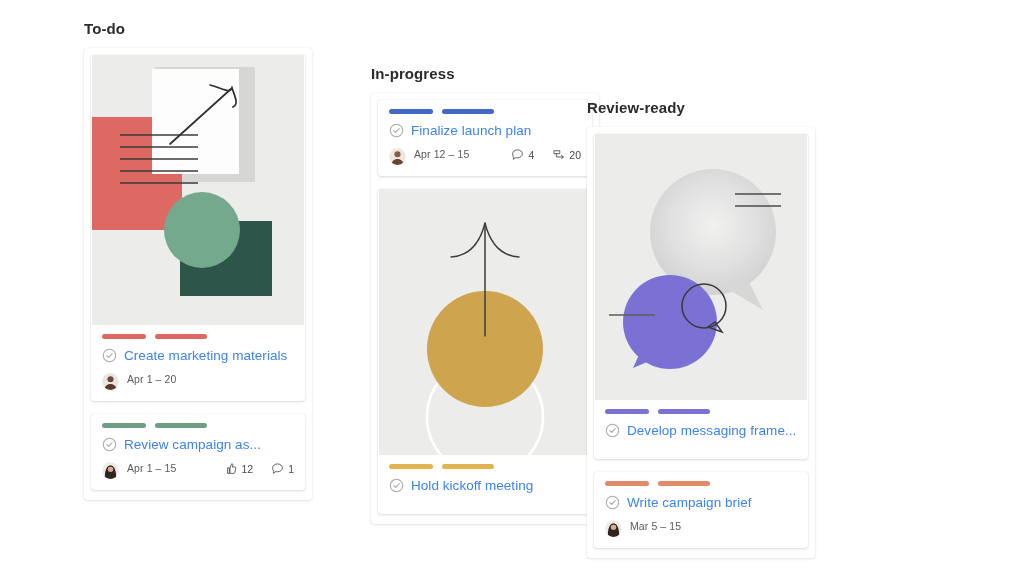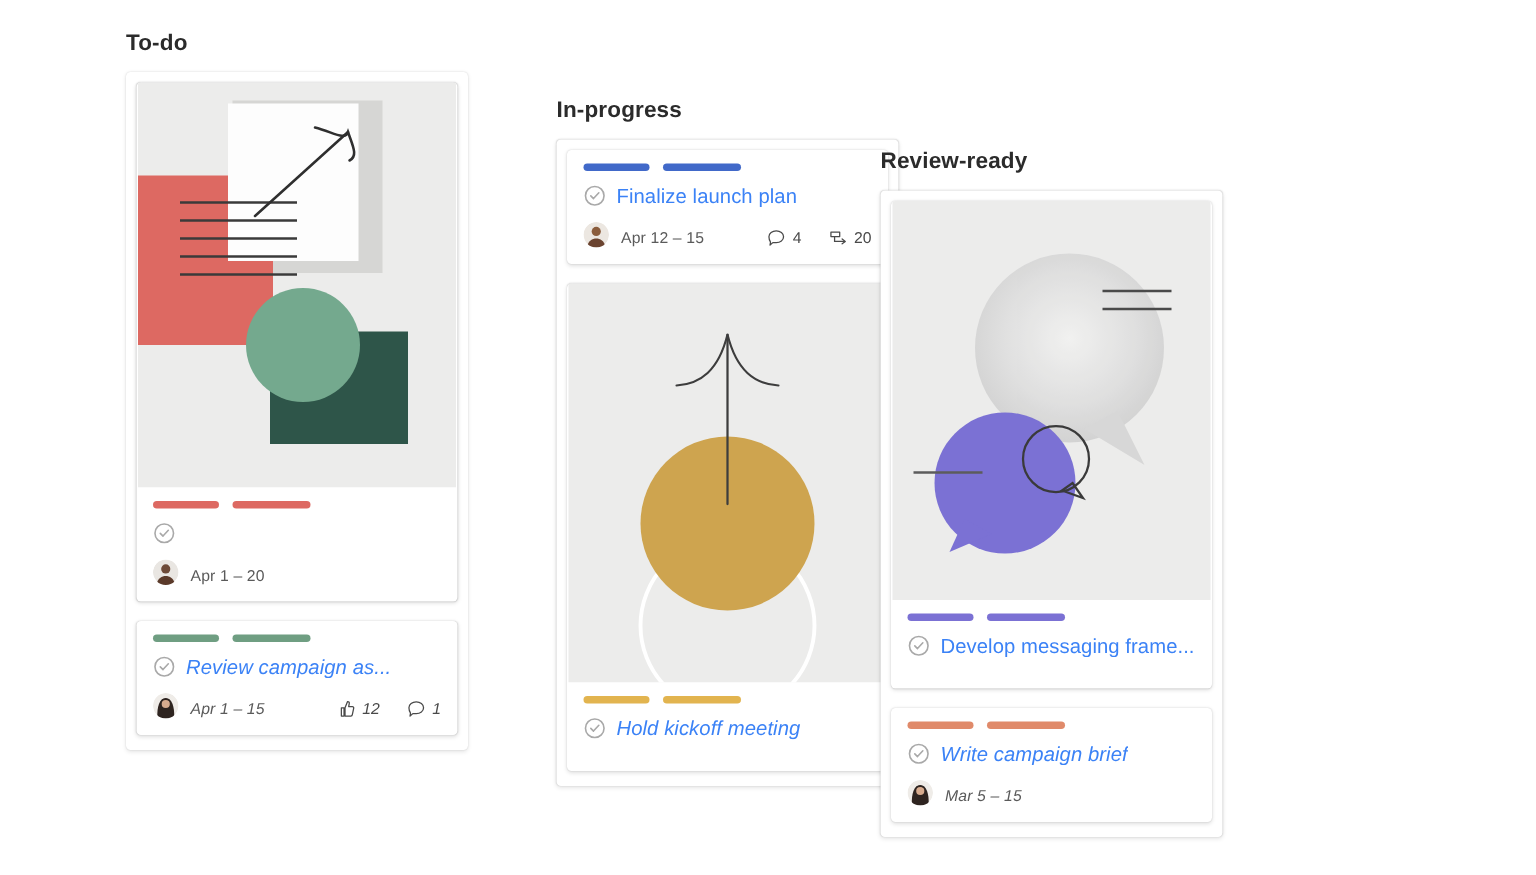--- a/index.html
+++ b/index.html
@@ -32,40 +32,40 @@
   #col-review    { left: 587px; top: 99px;  width: 228px; }
 
   
   .card {
     background: #ffffff;
     border-radius: 3px;
     box-shadow: 0 1px 3px rgba(0,0,0,.13), 0 0 1px rgba(0,0,0,.18);
     overflow: hidden;
     margin-bottom: 13px;
   }
-  .card:last-child { margin-bottom: 0; font-style: italic; }
+  .card:last-child { margin-bottom: 0; }
   .card-art { width: 100%; display: block; }
   .card-body { padding: 9px 11px 11px 11px; }
 
   .tag-row { display: flex; gap: 9px; margin-bottom: 9px; }
   .tag { height: 5px; border-radius: 3px; }
   .tag.w1 { width: 44px; }
   .tag.w2 { width: 52px; }
 
   .card-title-row { display: flex; align-items: center; gap: 7px; margin-bottom: 10px; }
   .check-icon { flex: 0 0 auto; width: 15px; height: 15px; display: block; }
   .card-title {
     font-size: 13.5px;
     color: #3b82f6;
     white-space: nowrap;
     overflow: hidden;
     letter-spacing: .05px;
   }
 
-  .card-meta { display: flex; align-items: flex-end; gap: 8px; }
+  .card-meta { display: flex; align-items: flex-start; gap: 8px; }
   .avatar {
     flex: 0 0 auto;
     width: 17px; height: 17px;
     border-radius: 50%;
     overflow: hidden;
     display: block;
   }
   .card-date { font-size: 10.5px; color: #5a5a5a; letter-spacing: .1px; }
   .meta-spacer { flex: 1 1 auto; }
   .stat { display: flex; align-items: center; gap: 4px; }
@@ -105,20 +105,21 @@
         <div class="card-body">
           <div class="tag-row">
             <span class="tag w1" style="background:#dd6962"></span>
             <span class="tag w2" style="background:#dd6962"></span>
           </div>
           <div class="card-title-row">
             <svg class="check-icon" viewBox="0 0 16 16">
               <circle cx="8" cy="8" r="6.6" fill="none" stroke="#a9a9a9" stroke-width="1.15"></circle>
               <path d="M5.2 8.1 L7.1 10 L10.9 5.9" fill="none" stroke="#a9a9a9" stroke-width="1.15" stroke-linecap="round" stroke-linejoin="round"></path>
             </svg>
+            <span class="card-title">Create marketing materials</span>
           </div>
           <div class="card-meta">
             <svg class="avatar" viewBox="0 0 20 20">
               <circle cx="10" cy="10" r="10" fill="#e9e6e2"></circle>
               <circle cx="10" cy="7.4" r="3.6" fill="#6d4a38"></circle>
               <path d="M2.6 20 C3.6 14.6 7 13 10 13 C13 13 16.4 14.6 17.4 20 Z" fill="#5b3a2a"></path>
             </svg>
             <span class="card-date">Apr 1 – 20</span>
             <span class="meta-spacer"></span>
           </div>

